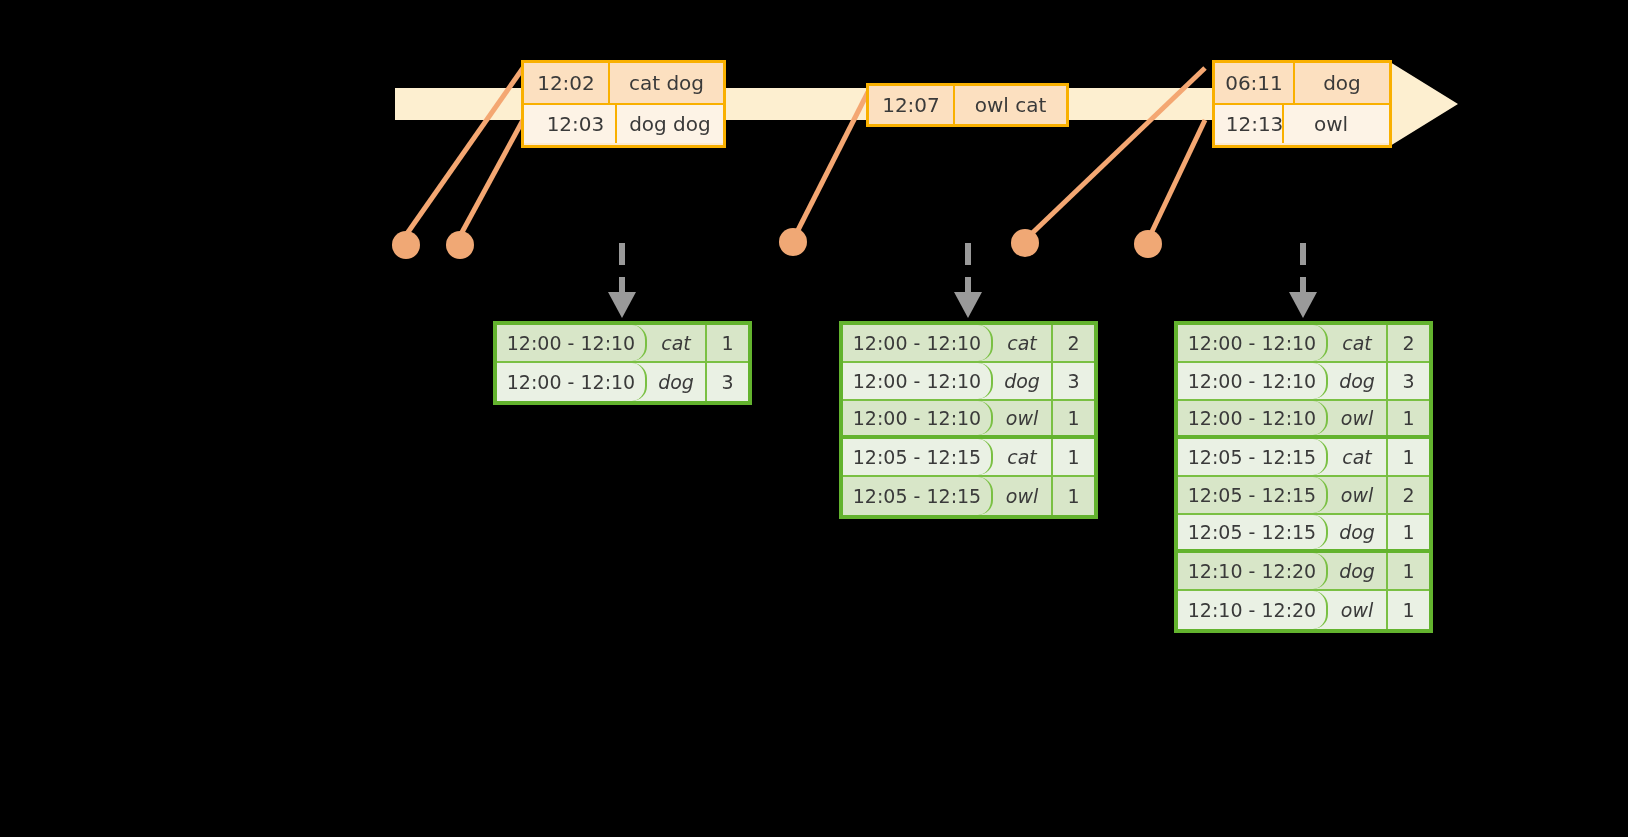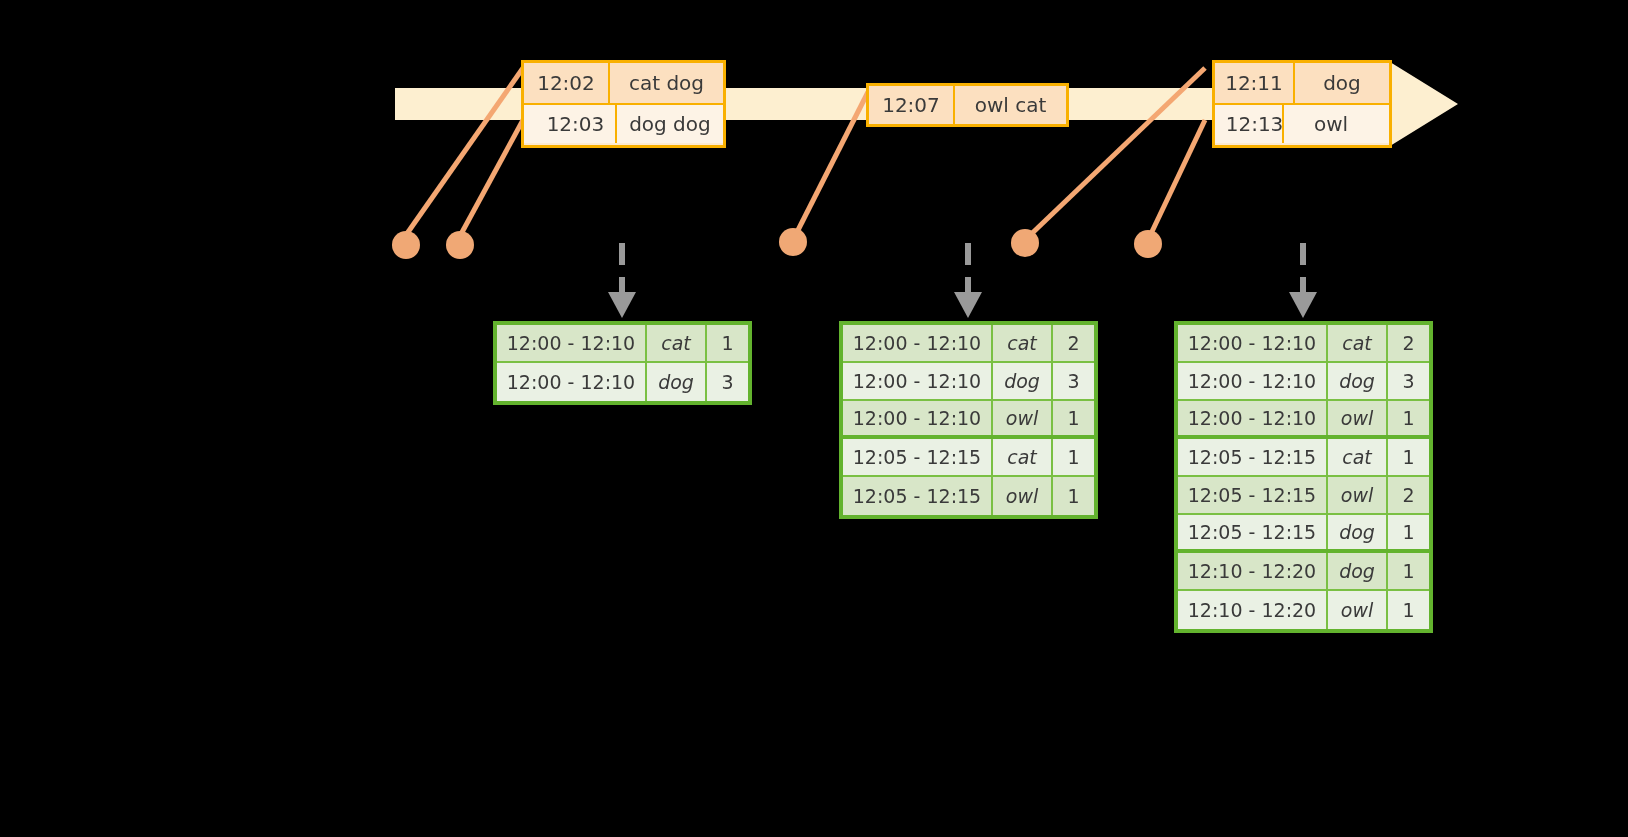--- a/index.html
+++ b/index.html
@@ -27,21 +27,21 @@
              background:#e8efe0;display:flex;flex-direction:column;}
   .res-row{display:flex;height:38px;box-sizing:border-box;border-bottom:2px solid #7ac043;}
   .res-row:last-child{border-bottom:none;}
   .res-row.grpend{border-bottom:4px solid #63b32e;}
   .res-row.shade{background:#d8e6c8;}
   .res-row.light{background:#eaf1e4;}
   .cell{display:flex;align-items:center;justify-content:center;
         box-sizing:border-box;font-size:19px;color:#3a3a3a;
         border-right:2px solid #7ac043;}
   .cell:last-child{border-right:none;}
-  .c-window{flex:0 0 auto;}
+  .c-window{flex:0 0 auto;border-radius:15px;}
   .c-word{flex:0 0 auto;font-style:italic;}
   .c-count{flex:0 0 auto;}
 </style>
 </head>
 <body>
 
 <div id="stage">
 
   <svg class="layer" viewBox="0 0 1628 837" xmlns="http://www.w3.org/2000/svg">
 
@@ -86,21 +86,21 @@
 
   <div class="event-group" style="left:866px;top:83px;width:203px;height:44px;">
     <div class="event-row top">
       <span class="ev-time" style="width:86px;">12:07</span>
       <span class="ev-words" style="width:111px;">owl cat</span>
     </div>
   </div>
 
   <div class="event-group" style="left:1212px;top:60px;width:180px;height:88px;">
     <div class="event-row top">
-      <span class="ev-time" style="width:80px;">12:11</span>
+      <span class="ev-time" style="width:80px;">06:11</span>
       <span class="ev-words" style="width:94px;">dog</span>
     </div>
     <div class="event-row alt">
       <span class="ev-time" style="width:57px;text-align:center;">12:13</span>
       <span class="ev-words" style="width:94px;">owl</span>
     </div>
   </div>
 
   <div class="res-table" style="left:493px;top:321px;width:259px;">
     <div class="res-row shade">

